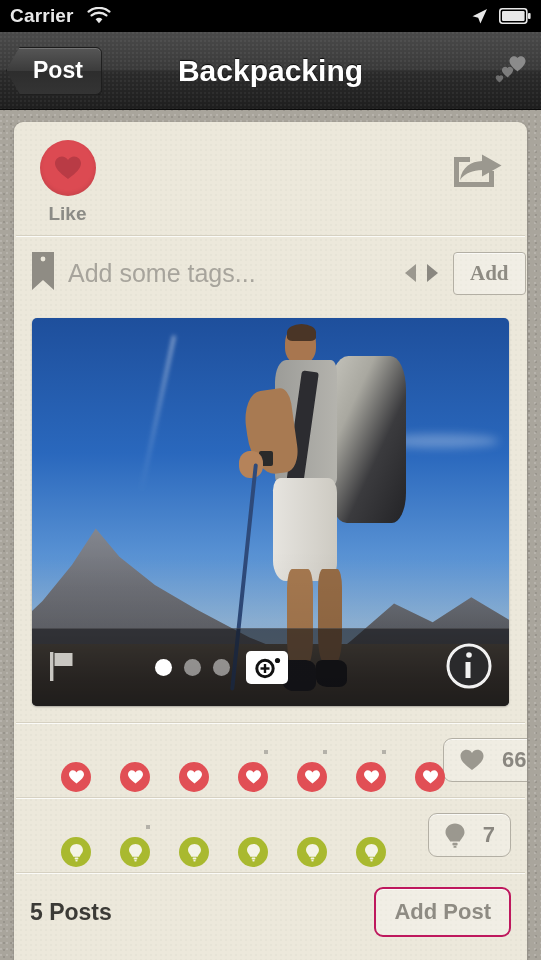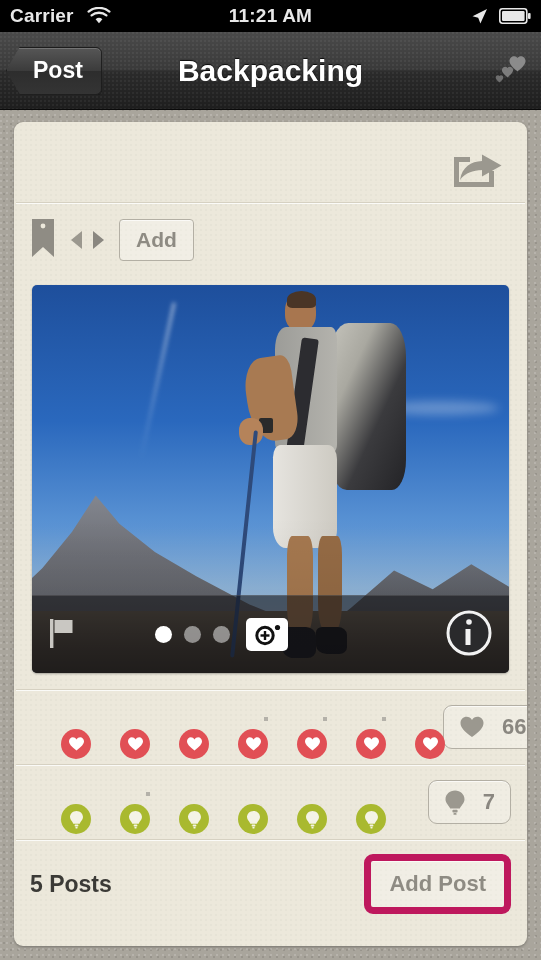--- a/index.html
+++ b/index.html
@@ -197,21 +197,21 @@
   .tags-input::placeholder { color: #a7a49c; }
   .arrows { display: flex; gap: 3px; align-items: center; }
   .add-button {
     border: 1px solid #b3afa4;
     border-radius: 4px;
     background: rgba(255,255,255,.28);
     color: #8e8b83;
     font-size: 21px;
     font-weight: bold;
     padding: 8px 16px;
-    font-family: Liberation Sans, sans-serif;
+    font-family: Liberation Serif, serif;
     box-shadow: inset 0 1px 0 rgba(255,255,255,.7);
   }
 
   
   .photo-wrap {
     position: relative;
     margin: 8px 18px 16px 18px;
     height: 388px;
     border-radius: 5px;
     overflow: hidden;
@@ -432,21 +432,21 @@
   .footer-row {
     position: relative;
     display: flex;
     align-items: center;
     padding: 14px 16px 32px 16px;
     z-index: 1;
   }
   .posts-count { font-size: 23px; font-weight: bold; color: #3b3a36; }
   .add-post-button {
     margin-left: auto;
-    border: 7px solid #be185d;
+    border: 2px solid #be185d;
     border-radius: 9px;
     background: rgba(255,255,255,.28);
     color: #8e8b83;
     font-size: 22px;
     font-weight: bold;
     padding: 10px 18px;
     font-family: "Liberation Sans", sans-serif;
     box-shadow: inset 0 1px 0 rgba(255,255,255,.7);
   }
 
@@ -470,21 +470,20 @@
   <div class="status-left">
     <span>Carrier</span>
     <span class="wifi-icon">
       <svg width="24" height="18" viewBox="0 0 24 18">
         <path d="M12 16.2 L8.6 12.2 a5.4 5.4 0 0 1 6.8 0 Z" fill="#e8e8e8"></path>
         <path d="M4.6 8.4 a11.6 11.6 0 0 1 14.8 0" stroke="#e8e8e8" stroke-width="2.3" fill="none" stroke-linecap="round"></path>
         <path d="M1.6 4.6 a16.4 16.4 0 0 1 20.8 0" stroke="#e8e8e8" stroke-width="2.3" fill="none" stroke-linecap="round"></path>
       </svg>
     </span>
   </div>
-  <div class="status-time">11:21 AM</div>
   <div class="status-right">
     <span class="loc-icon">
       <svg width="19" height="19" viewBox="0 0 19 19">
         <path d="M17 2 L2.5 9.2 L8.2 10.8 L10.4 16.6 Z" fill="#e8e8e8"></path>
       </svg>
     </span>
     <span class="batt-icon">
       <svg width="32" height="16" viewBox="0 0 32 16">
         <rect x="0.8" y="0.8" width="27" height="14.4" rx="2.6" fill="none" stroke="#e8e8e8" stroke-width="1.6"></rect>
         <rect x="3" y="3" width="22.6" height="10" rx="1.2" fill="#e8e8e8"></rect>
@@ -503,40 +502,49 @@
       <path d="M22.5 16 c1.8-2.4 5.6-0.8 5.6 2.1 0 3.2-4.2 6-5.6 7.3 -1.4-1.3-5.6-4.1-5.6-7.3 0-2.9 3.8-4.5 5.6-2.1 Z" fill="#7c7c7c"></path>
       <path d="M14.5 24 c1.2-1.6 3.8-0.6 3.8 1.4 0 2.2-2.9 4.1-3.8 5 -0.9-0.9-3.8-2.8-3.8-5 0-2 2.6-3 3.8-1.4 Z" fill="#6e6e6e"></path>
     </svg>
   </span>
 </div>
 
 <div class="card">
 
   <div class="actions-row">
 
+    <div class="action-item">
+      <span class="action-circle" style="background:#dc4a52">
+        <svg width="30" height="28" viewBox="0 0 30 28">
+          <path d="M15 25 C6 18.5 2 14 2 9.3 2 5.3 5.2 2.4 8.8 2.4 c2.5 0 4.8 1.4 6.2 3.6 1.4-2.2 3.7-3.6 6.2-3.6 3.6 0 6.8 2.9 6.8 6.9 0 4.7-4 9.2-13 15.7 Z" fill="#b93b45"></path>
+        </svg>
+      </span>
+      <span class="action-label">Like</span>
+    </div>
 
 
 
     <span class="share-button">
       <svg width="54" height="42" viewBox="0 0 54 42">
         <path d="M3 11 h16 v5 H8 v20 h30 V25 h5 v16 H3 Z" fill="#9b988f"></path>
         <path d="M9 34 C11 21 20 15.5 31 15 V8.5 L50.5 19.5 L31 30.5 V24 C22 24.2 14 27 9 34 Z" fill="#9b988f"></path>
       </svg>
     </span>
   </div>
 
   <div class="divider"></div>
 
   <div class="tags-row">
     <span class="tag-icon">
       <svg width="26" height="42" viewBox="0 0 26 42">
         <path d="M2 2 h22 v38 l-11-10 l-11 10 Z" fill="#8f8c84"></path>
         <circle cx="13" cy="9" r="2.4" fill="#ece8db"></circle>
       </svg>
     </span>
+    <input class="tags-input" value="" placeholder="Add some tags..." style="">
     <span class="arrows">
       <svg width="18" height="22" viewBox="0 0 18 22">
         <path d="M14 2 L3 11 L14 20 Z" fill="#9b988f"></path>
       </svg>
       <svg width="18" height="22" viewBox="0 0 18 22">
         <path d="M4 2 L15 11 L4 20 Z" fill="#8a8780"></path>
       </svg>
     </span>
     <button class="add-button">Add</button>
   </div>

